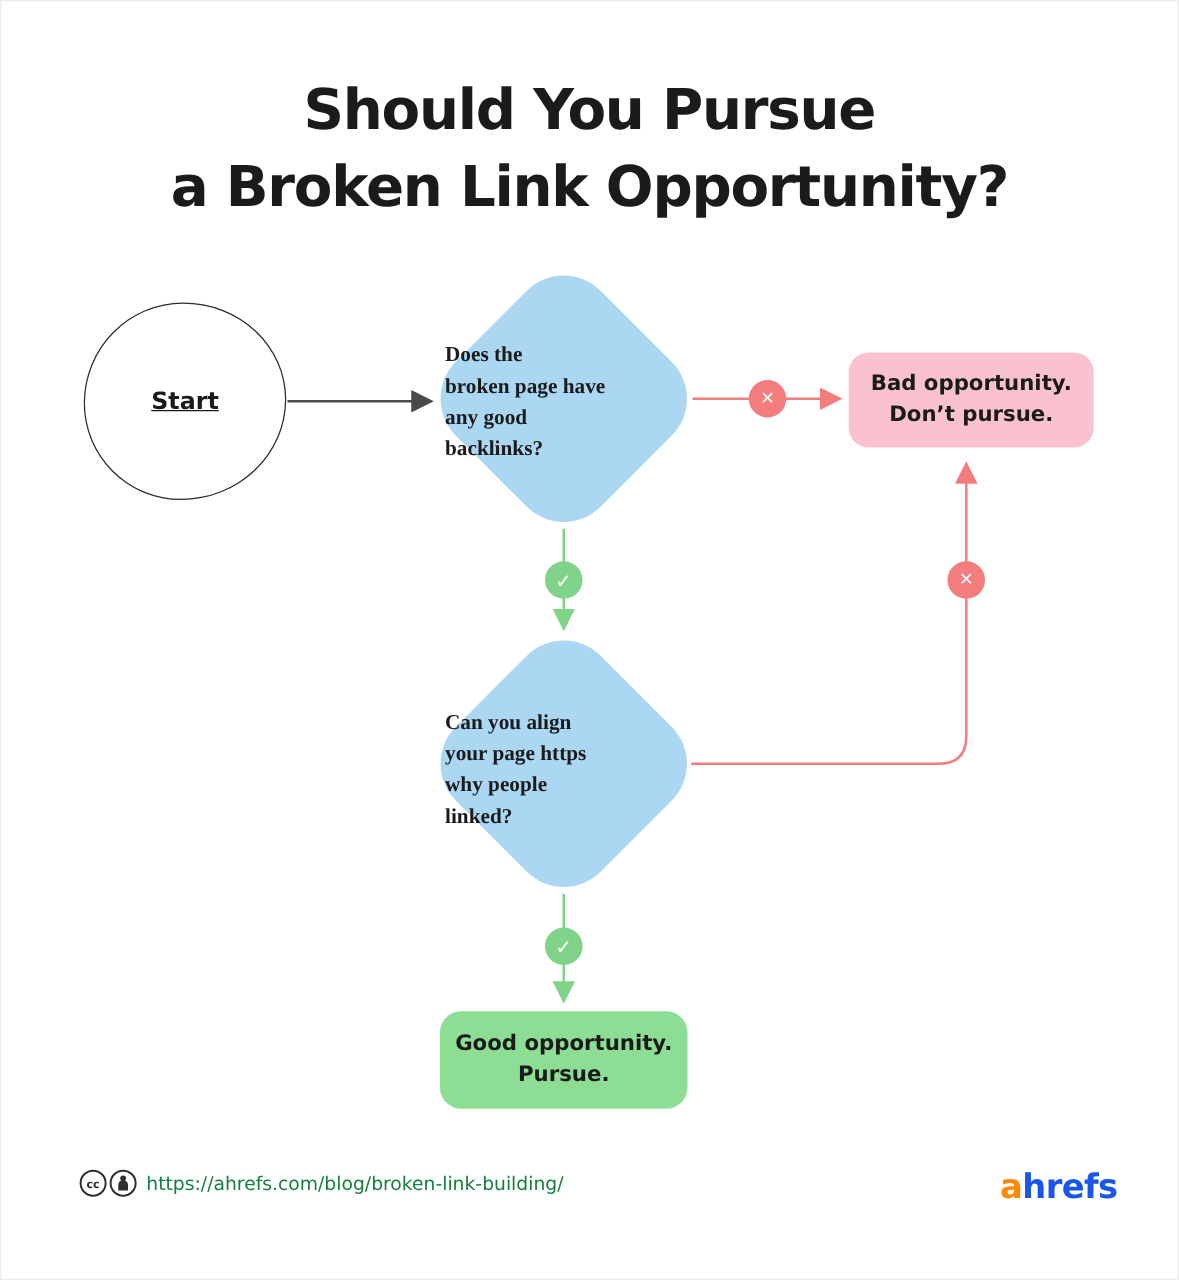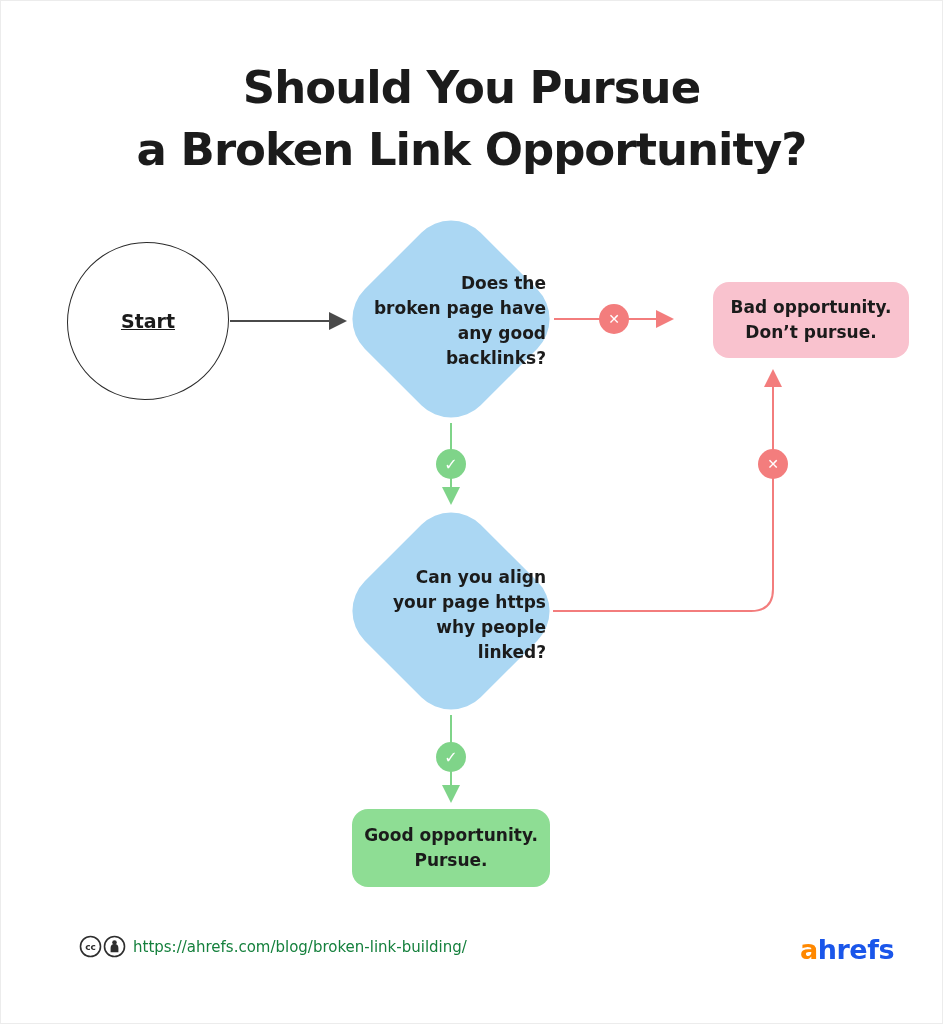--- a/index.html
+++ b/index.html
@@ -49,46 +49,47 @@
     height: 164px;
     background: #abd7f3;
     border-radius: 42px;
     transform: rotate(45deg);
   }
   .diamond1 { left: 368px; top: 236px; }
   .diamond2 { left: 368px; top: 528px; }
   .diamond-label {
     position: absolute;
     width: 190px;
-    text-align: right;
+    text-align: left;
     font-size: 17px;
     font-weight: bold;
     color: #1b1b1b;
     line-height: 1.48;
     white-space: pre-line;
     z-index: 3;
+    font-family: Liberation Serif, serif;
   }
   .diamond1-label { left: 355px; top: 270px; }
   .diamond2-label { left: 355px; top: 564px; }
   .outcome {
     position: absolute;
     display: flex;
     align-items: center;
     justify-content: center;
     text-align: center;
     font-size: 17px;
     font-weight: bold;
     color: #1b1b1b;
     line-height: 1.5;
     white-space: pre-line;
     border-radius: 16px;
     z-index: 2;
   }
-  .outcome-bad { left: 712px; top: 281px; width: 196px; height: 76px; background: #f9c2ce; align-items: center; }
-  .outcome-good { left: 351px; top: 808px; width: 198px; height: 78px; background: #8edd94; }
+  .outcome-bad { left: 678px; top: 281px; width: 196px; height: 76px; background: #f9c2ce; align-items: center; }
+  .outcome-good { left: 351px; top: 808px; width: 198px; height: 78px; background: #8edd94; border-radius: 17px; }
   .arrows {
     position: absolute;
     left: 0; top: 0;
     width: 943px; height: 1024px;
     pointer-events: none;
     z-index: 1;
   }
   .badge {
     position: absolute;
     width: 30px;
@@ -108,21 +109,20 @@
   .badge-no2  { left: 757px; top: 448px; }
   .badge-yes2 { left: 435px; top: 741px; }
   .footer {
     position: absolute;
     left: 62px;
     top: 934px;
     display: flex;
     align-items: center;
     gap: 1px;
     z-index: 3;
-    margin-left: 16px;
   }
   .footer-url {
     font-size: 15px;
     color: #15803d;
     margin-left: 6px;
   }
   .logo {
     position: absolute;
     right: 48px;
     top: 933px;

